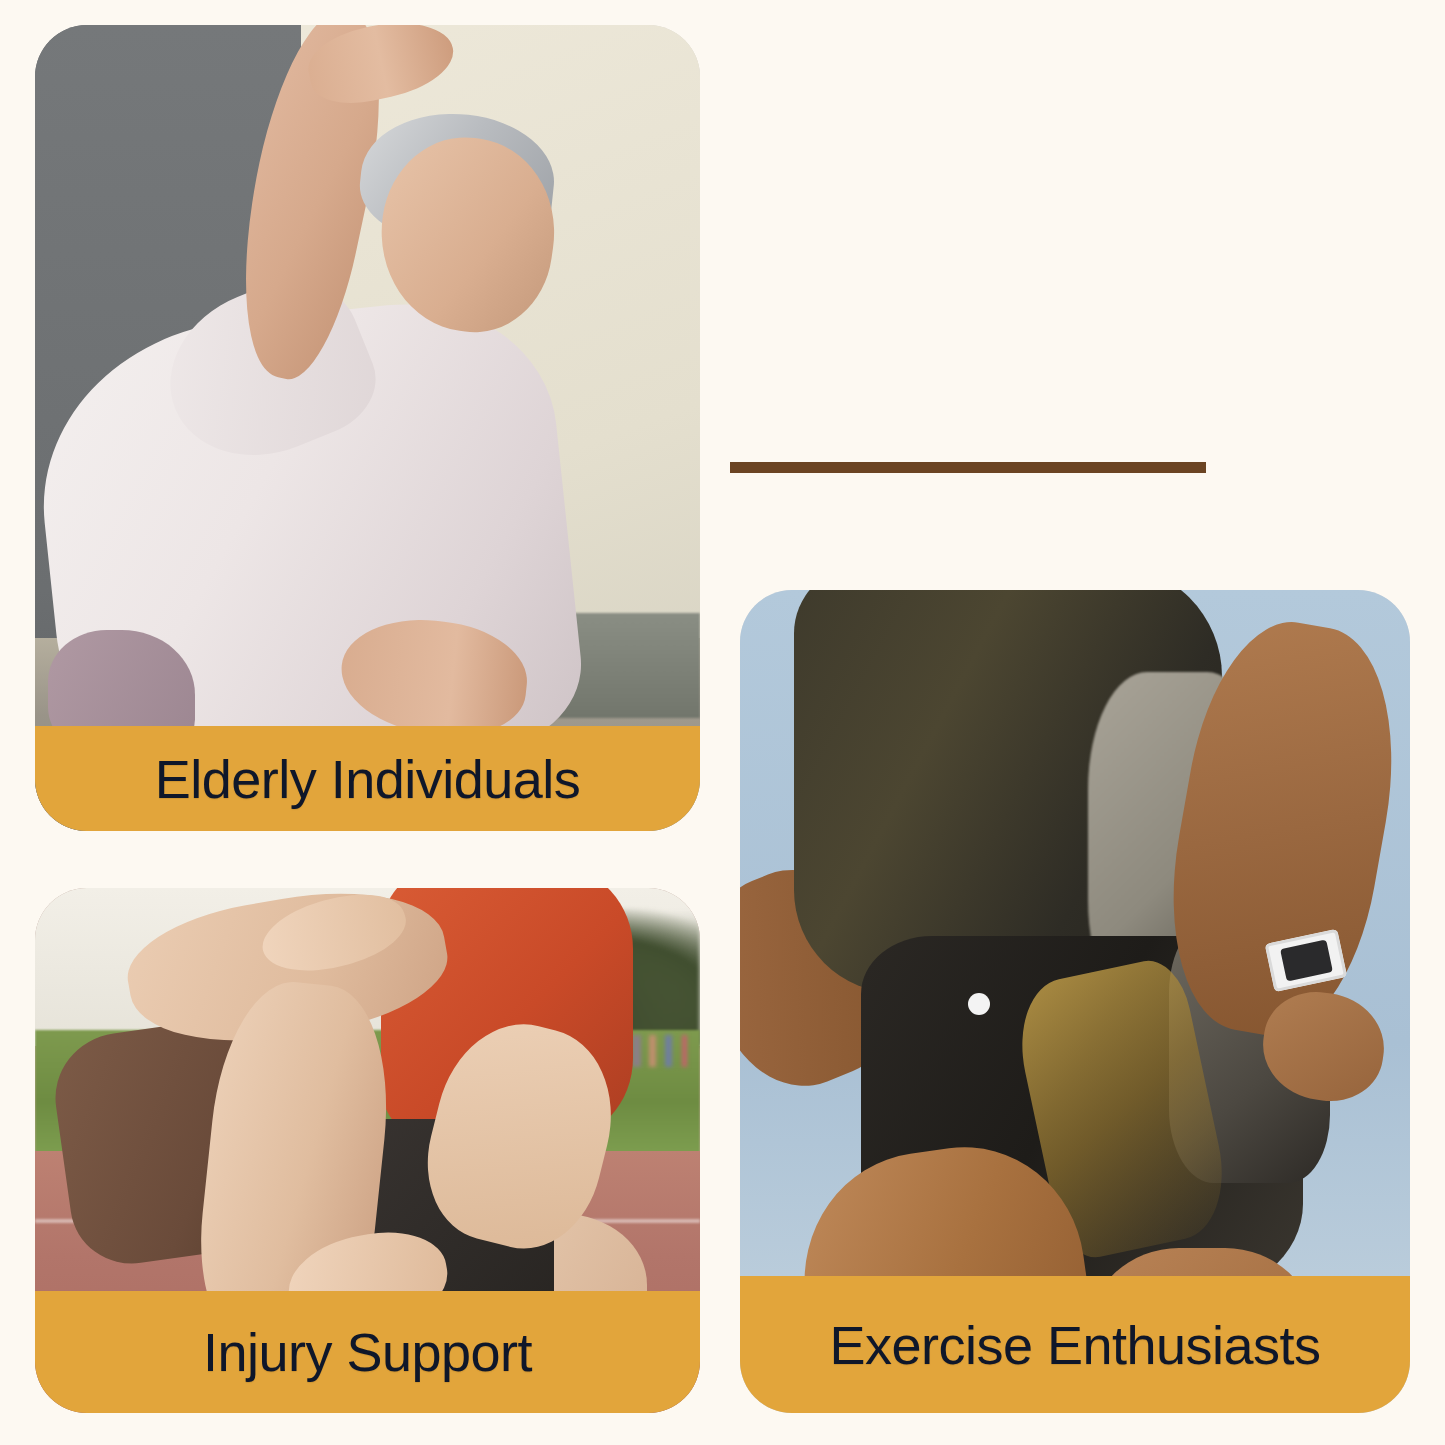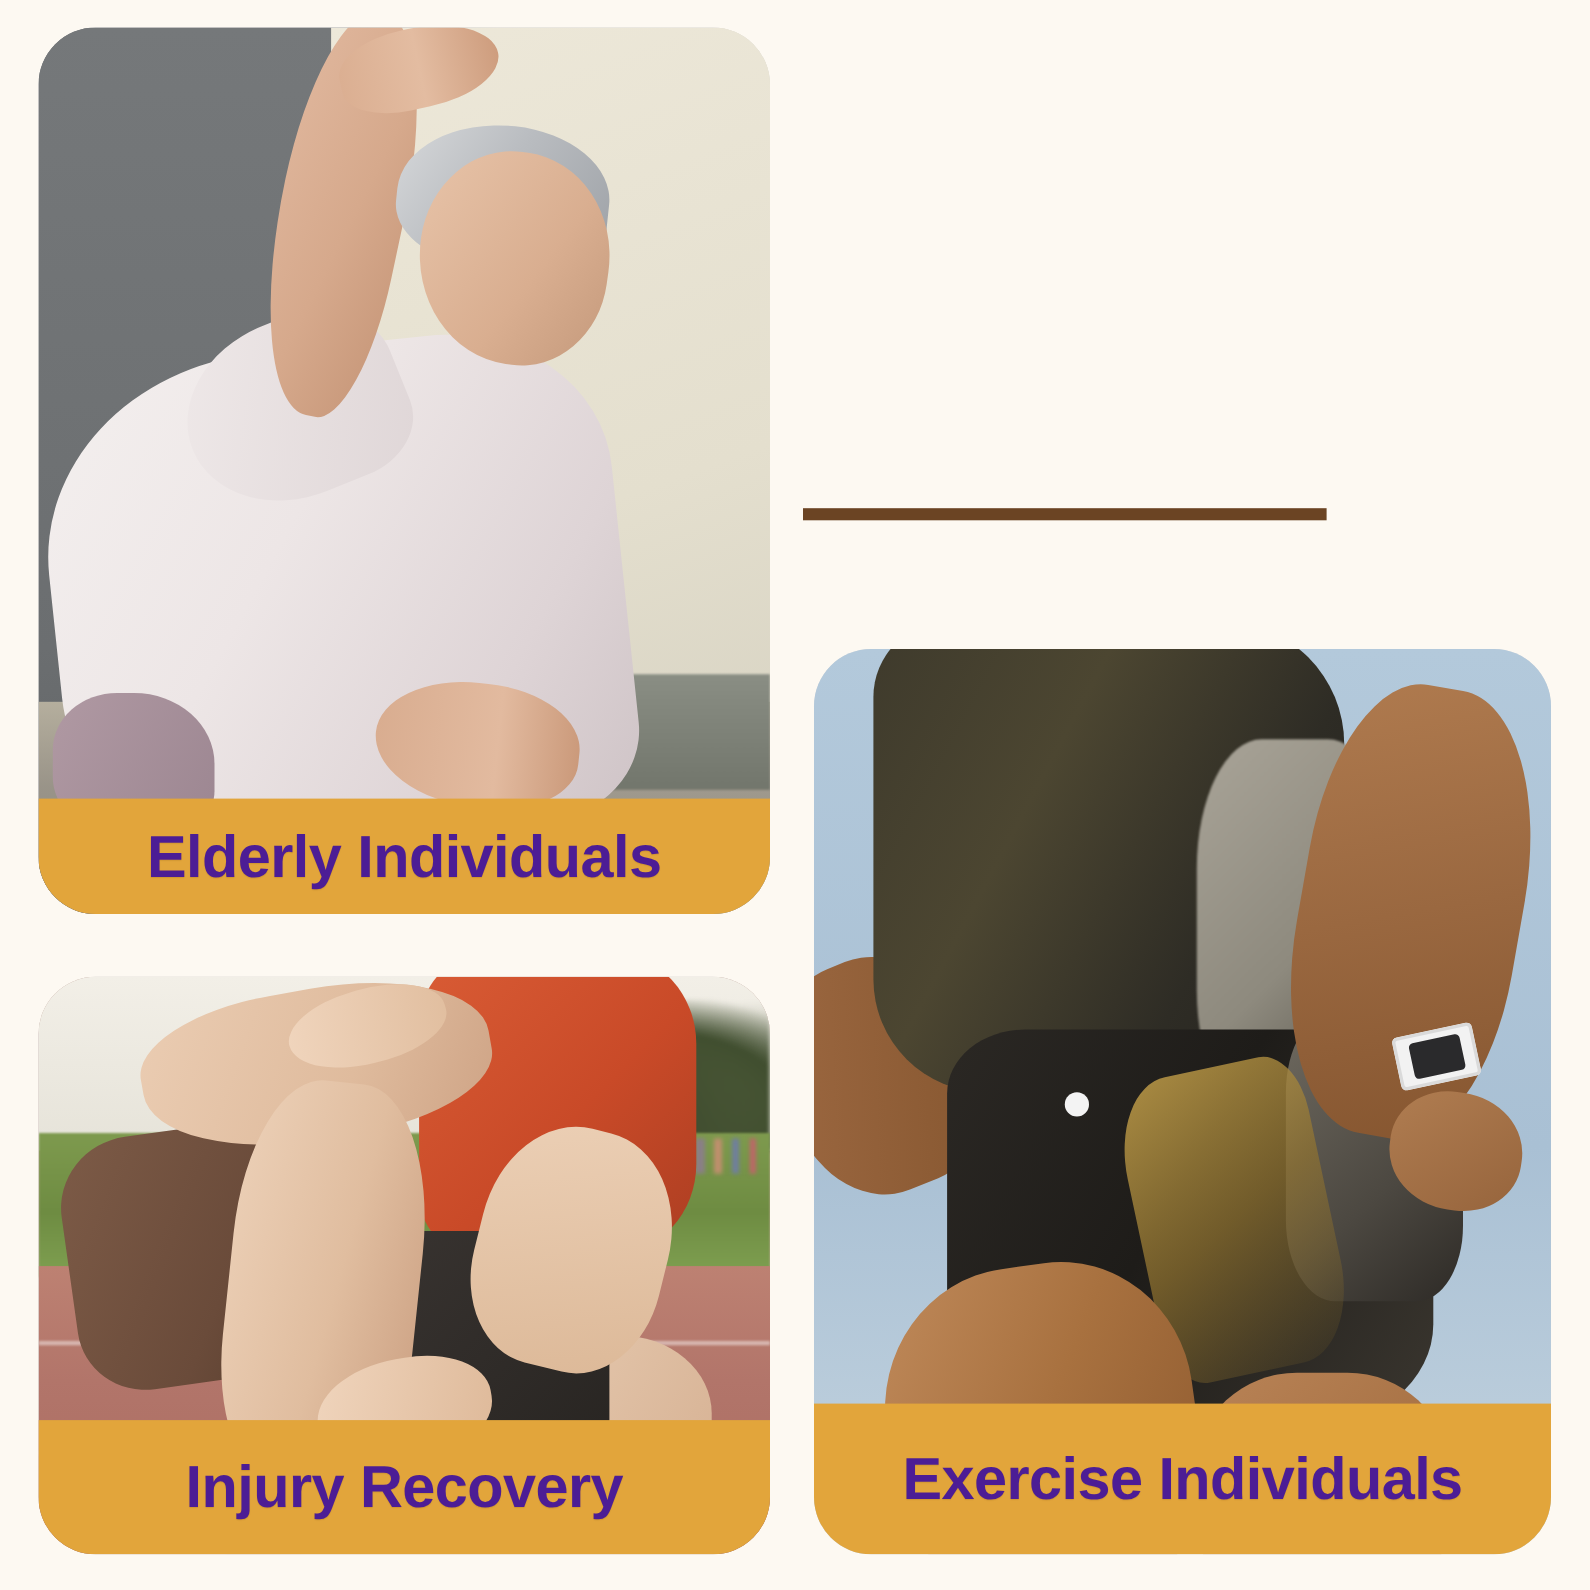--- a/index.html
+++ b/index.html
@@ -34,22 +34,22 @@
   }
   .label-bar {
     position: absolute;
     left: 0;
     right: 0;
     bottom: 0;
     background: #E2A53B;
     display: flex;
     align-items: center;
     justify-content: center;
-    color: #4c1d95;
-    font-weight: bold;
+    color: #0f172a;
+    font-weight: normal;
     letter-spacing: -0.5px;
     text-shadow: 0 1px 1px rgba(120,80,10,.18);
     margin-top: 20px;
   }
 
   
   #card-elderly { left: 35px; top: 25px; width: 665px; height: 806px; }
   #card-elderly .label-bar { height: 105px; font-size: 54px; }
 
   #card-injury { left: 35px; top: 888px; width: 665px; height: 525px; }
@@ -380,21 +380,21 @@
       <div class="shorts-brown"></div>
       <div class="thigh-upper"></div>
       <div class="shin"></div>
       <div class="forearm"></div>
       <div class="hand-a"></div>
       <div class="hand-b"></div>
       <div class="shoe"></div>
       <div class="shoe-sole"></div>
     </div>
     <div class="label-bar">
-      <span>Injury Recovery</span>
+      <span>Injury Support</span>
     </div>
   </div>
 
   <div class="card" id="card-exercise">
     <div class="photo ph-run">
       <div class="neck"></div>
       <div class="arm-back"></div>
       <div class="shirt"></div>
       <div class="shirt-hl"></div>
       <div class="shorts"></div>
@@ -402,19 +402,19 @@
       <div class="shorts-stripe"></div>
       <div class="logo"></div>
       <div class="thigh-front"></div>
       <div class="thigh-back"></div>
       <div class="arm-front"></div>
       <div class="watch"></div>
       <div class="watch-face"></div>
       <div class="hand-front"></div>
     </div>
     <div class="label-bar">
-      <span>Exercise Individuals</span>
+      <span>Exercise Enthusiasts</span>
     </div>
   </div>
 
   <div id="title-divider"></div>
 
 </div>
 
 </body></html>

